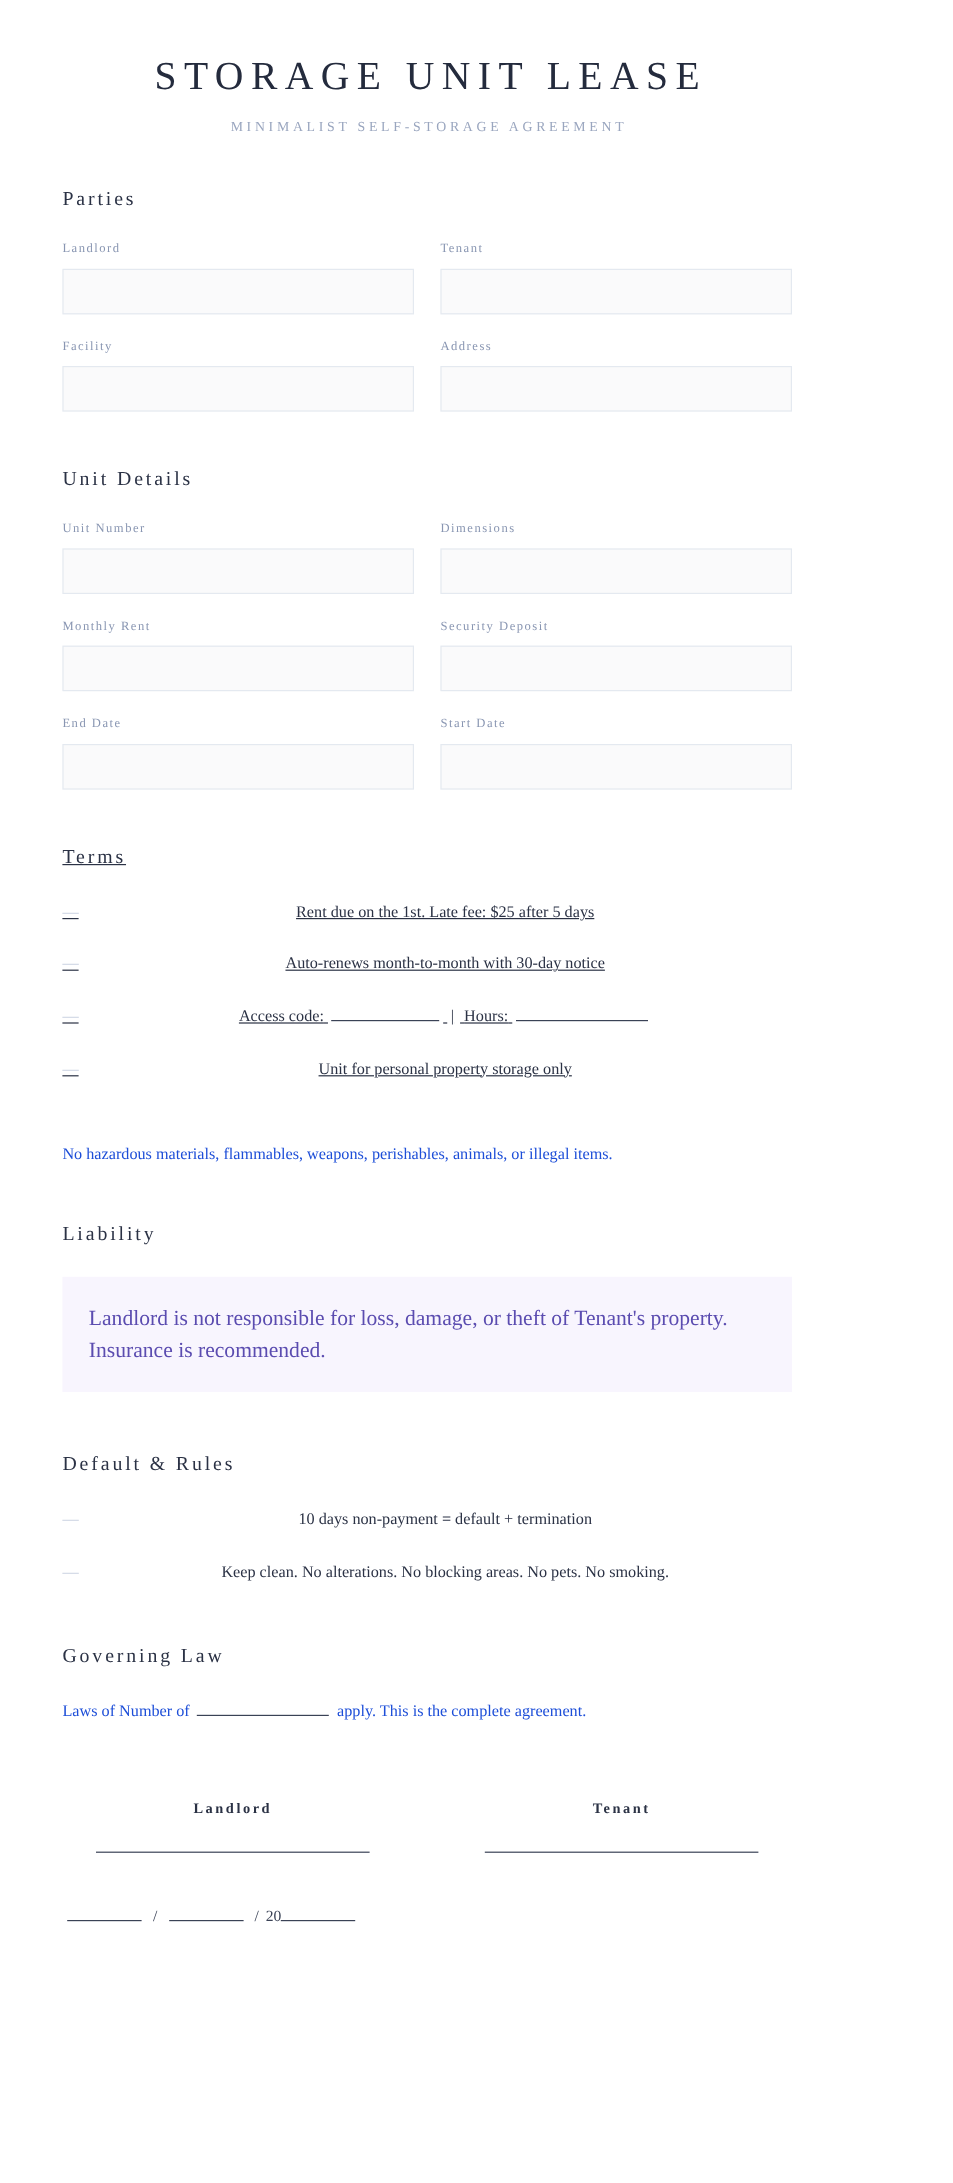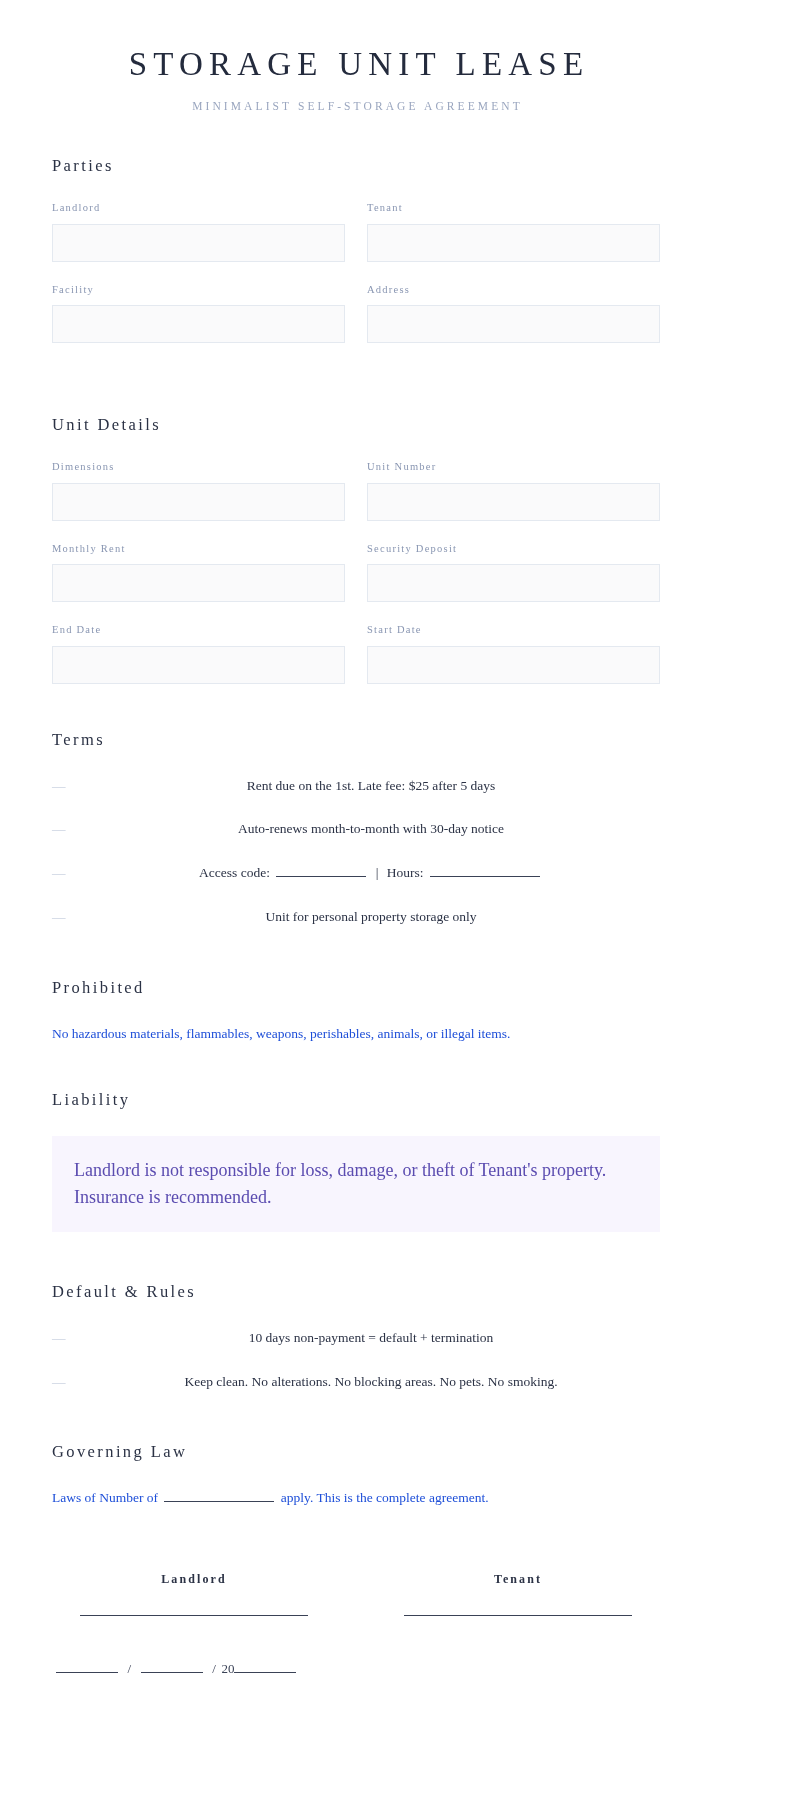--- a/index.html
+++ b/index.html
@@ -187,23 +187,23 @@
     margin-top: 44px;
     font-size: 13px;
     color: #3a4256;
     letter-spacing: 0.2px;
   }
   .date-line .blank { margin: 0 4px; }
   .date-slash { color: #3a4256; margin: 0 2px; }
   .date-century { letter-spacing: 0; }
 
   
-  .sp-parties  { margin-bottom: 72px; }
+  .sp-parties  { margin-bottom: 46px; }
   .sp-unit     { margin-bottom: 46px; }
-  .sp-terms    { margin-bottom: 52px; }
+  .sp-terms    { margin-bottom: 52px; text-decoration: underline; }
   .sp-prohib   { margin-bottom: 46px; }
   .sp-liab     { margin-bottom: 50px; }
   .sp-default  { margin-bottom: 50px; }
 </style>
 </head>
 <body>
 
 <div class="page">
 
   <div class="doc-header">
@@ -235,25 +235,25 @@
         <input class="field-input" type="text" value="" style="">
       </div>
     </div>
   </div>
 
   <div class="section sp-unit">
     <h2 class="section-heading">Unit Details</h2>
 
     <div class="field-row">
       <div class="field">
+        <label class="field-label">Unit Number</label>
+        <input class="field-input" type="text" value="" style="">
+      </div>
+      <div class="field">
         <label class="field-label">Dimensions</label>
-        <input class="field-input" type="text" value="" style="">
-      </div>
-      <div class="field">
-        <label class="field-label">Unit Number</label>
         <input class="field-input" type="text" value="" style="">
       </div>
     </div>
 
     <div class="field-row">
       <div class="field">
         <label class="field-label">Monthly Rent</label>
         <input class="field-input" type="text" value="" style="">
       </div>
       <div class="field">
@@ -296,21 +296,20 @@
         </span>
       </li>
       <li class="dash-item">
         <span class="dash-mark">—</span>
         <span class="dash-text">Unit for personal property storage only</span>
       </li>
     </ul>
   </div>
 
   <div class="section sp-prohib">
-    <h2 class="section-heading">Prohibited</h2>
     <p class="body-text">No hazardous materials, flammables, weapons, perishables, animals, or illegal items.</p>
   </div>
 
   <div class="section sp-liab">
     <h2 class="section-heading">Liability</h2>
     <div class="callout">
       <p class="callout-text">Landlord is not responsible for loss, damage, or theft of Tenant's property. Insurance is recommended.</p>
     </div>
   </div>
 

